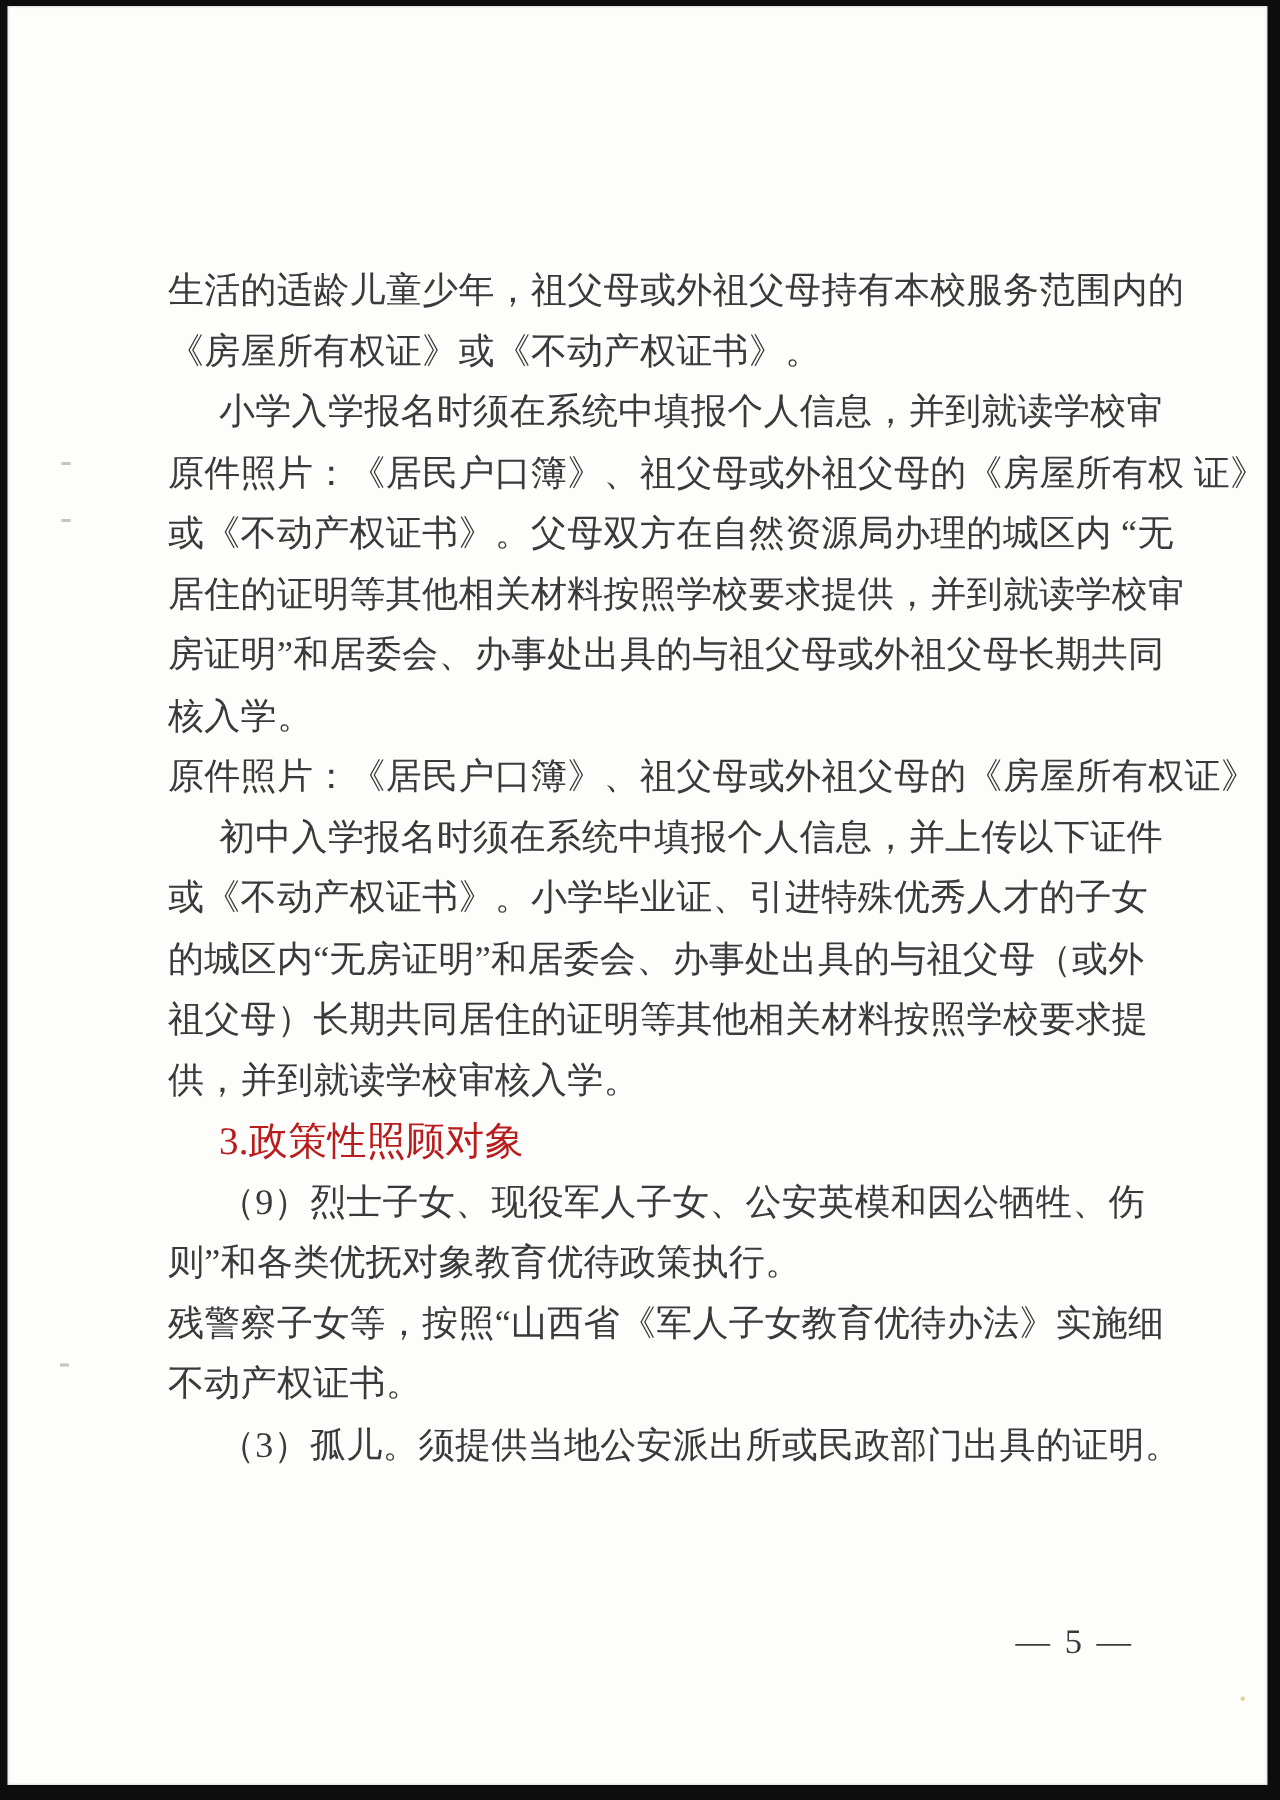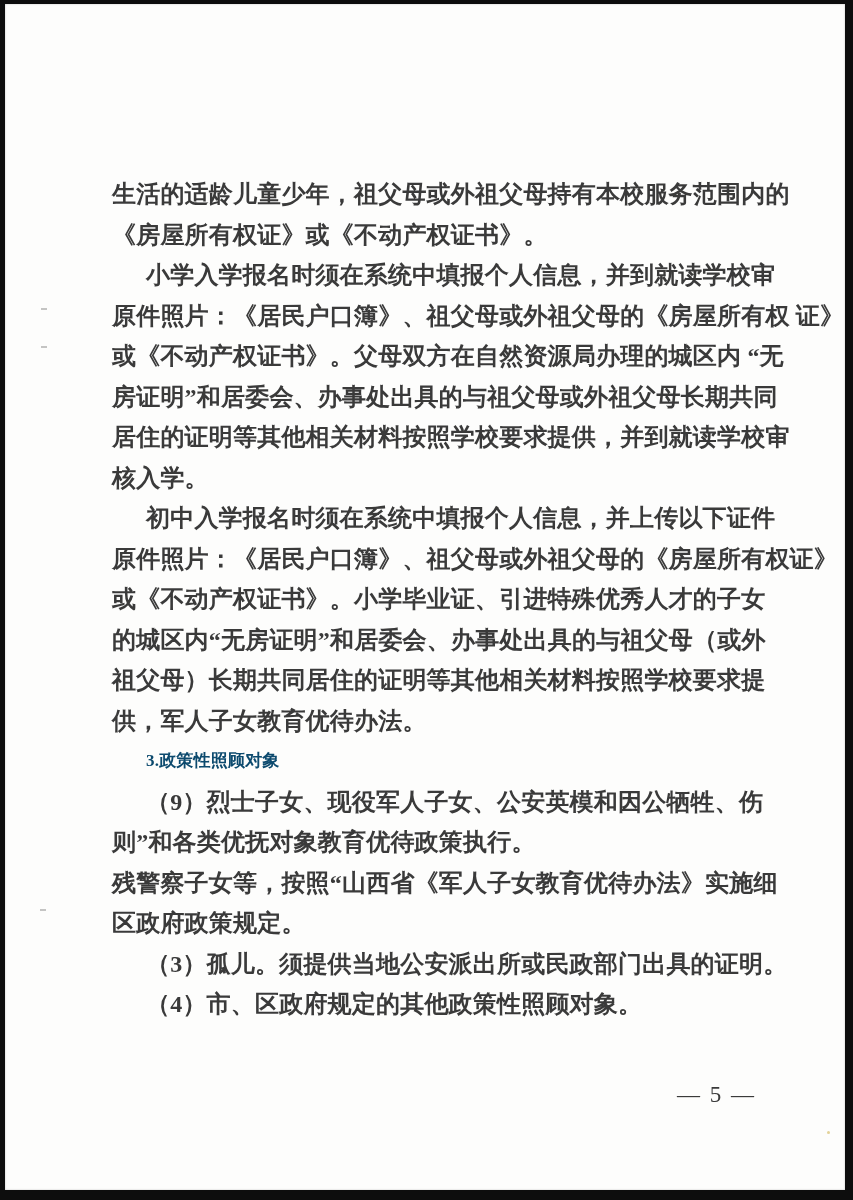--- a/index.html
+++ b/index.html
@@ -22,33 +22,32 @@
   }
   .ln{
     height:40.5px;
     line-height:40.5px;
     font-size:24px;
     color:#3a3a3a;
     text-align:justify;
     text-align-last:justify;
     white-space:nowrap;
     letter-spacing:0.2px;
-    font-weight:bold;
   }
   .ln.noStretch{
     text-align-last:left;
     text-align:left;
   }
   .ln.indent{
     text-indent:34px;
   }
   .ln.heading{
-    font-weight:700;
-    color:#0c4a6e;
-    font-size:17px;
+    font-weight:400;
+    color:#b91c1c;
+    font-size:26px;
   }
   .page-number{
     position:absolute;
     left:672px;top:1078px;
     font-size:23px;
     color:#3a3a3a;
     letter-spacing:2px;
   }
   .speck{
     position:absolute;
@@ -68,32 +67,31 @@
   <div class="speck s2"></div>
   <div class="speck s3"></div>
   <div class="speck s4"></div>
 
   <div class="content">
     <div class="ln">生活的适龄儿童少年，祖父母或外祖父母持有本校服务范围内的</div>
     <div class="ln noStretch">《房屋所有权证》或《不动产权证书》。</div>
     <div class="ln indent">小学入学报名时须在系统中填报个人信息，并到就读学校审</div>
     <div class="ln">原件照片：《居民户口簿》、祖父母或外祖父母的《房屋所有权 证》</div>
     <div class="ln">或《不动产权证书》。父母双方在自然资源局办理的城区内 “无</div>
+    <div class="ln">居住的证明等其他相关材料按照学校要求提供，并到就读学校审</div>
     <div class="ln">房证明”和居委会、办事处出具的与祖父母或外祖父母长期共同</div>
-    <div class="ln">居住的证明等其他相关材料按照学校要求提供，并到就读学校审</div>
     <div class="ln noStretch">核入学。</div>
+    <div class="ln">原件照片：《居民户口簿》、祖父母或外祖父母的《房屋所有权证》</div>
     <div class="ln indent">初中入学报名时须在系统中填报个人信息，并上传以下证件</div>
-    <div class="ln">原件照片：《居民户口簿》、祖父母或外祖父母的《房屋所有权证》</div>
     <div class="ln">或《不动产权证书》。小学毕业证、引进特殊优秀人才的子女</div>
     <div class="ln">的城区内“无房证明”和居委会、办事处出具的与祖父母（或外</div>
     <div class="ln">祖父母）长期共同居住的证明等其他相关材料按照学校要求提</div>
-    <div class="ln noStretch">供，军人子女教育优待办法。</div>
+    <div class="ln noStretch">供，并到就读学校审核入学。</div>
     <div class="ln indent heading noStretch">3.政策性照顾对象</div>
     <div class="ln indent">（9）烈士子女、现役军人子女、公安英模和因公牺牲、伤</div>
     <div class="ln noStretch">则”和各类优抚对象教育优待政策执行。</div>
     <div class="ln">残警察子女等，按照“山西省《军人子女教育优待办法》实施细</div>
-    <div class="ln noStretch">区政府政策规定。</div>
+    <div class="ln noStretch">不动产权证书。</div>
     <div class="ln indent">（3）孤儿。须提供当地公安派出所或民政部门出具的证明。</div>
-    <div class="ln indent noStretch">（4）市、区政府规定的其他政策性照顾对象。</div>
   </div>
 
   <div class="page-number">— 5 —</div>
 </div>
 
 </body></html>

